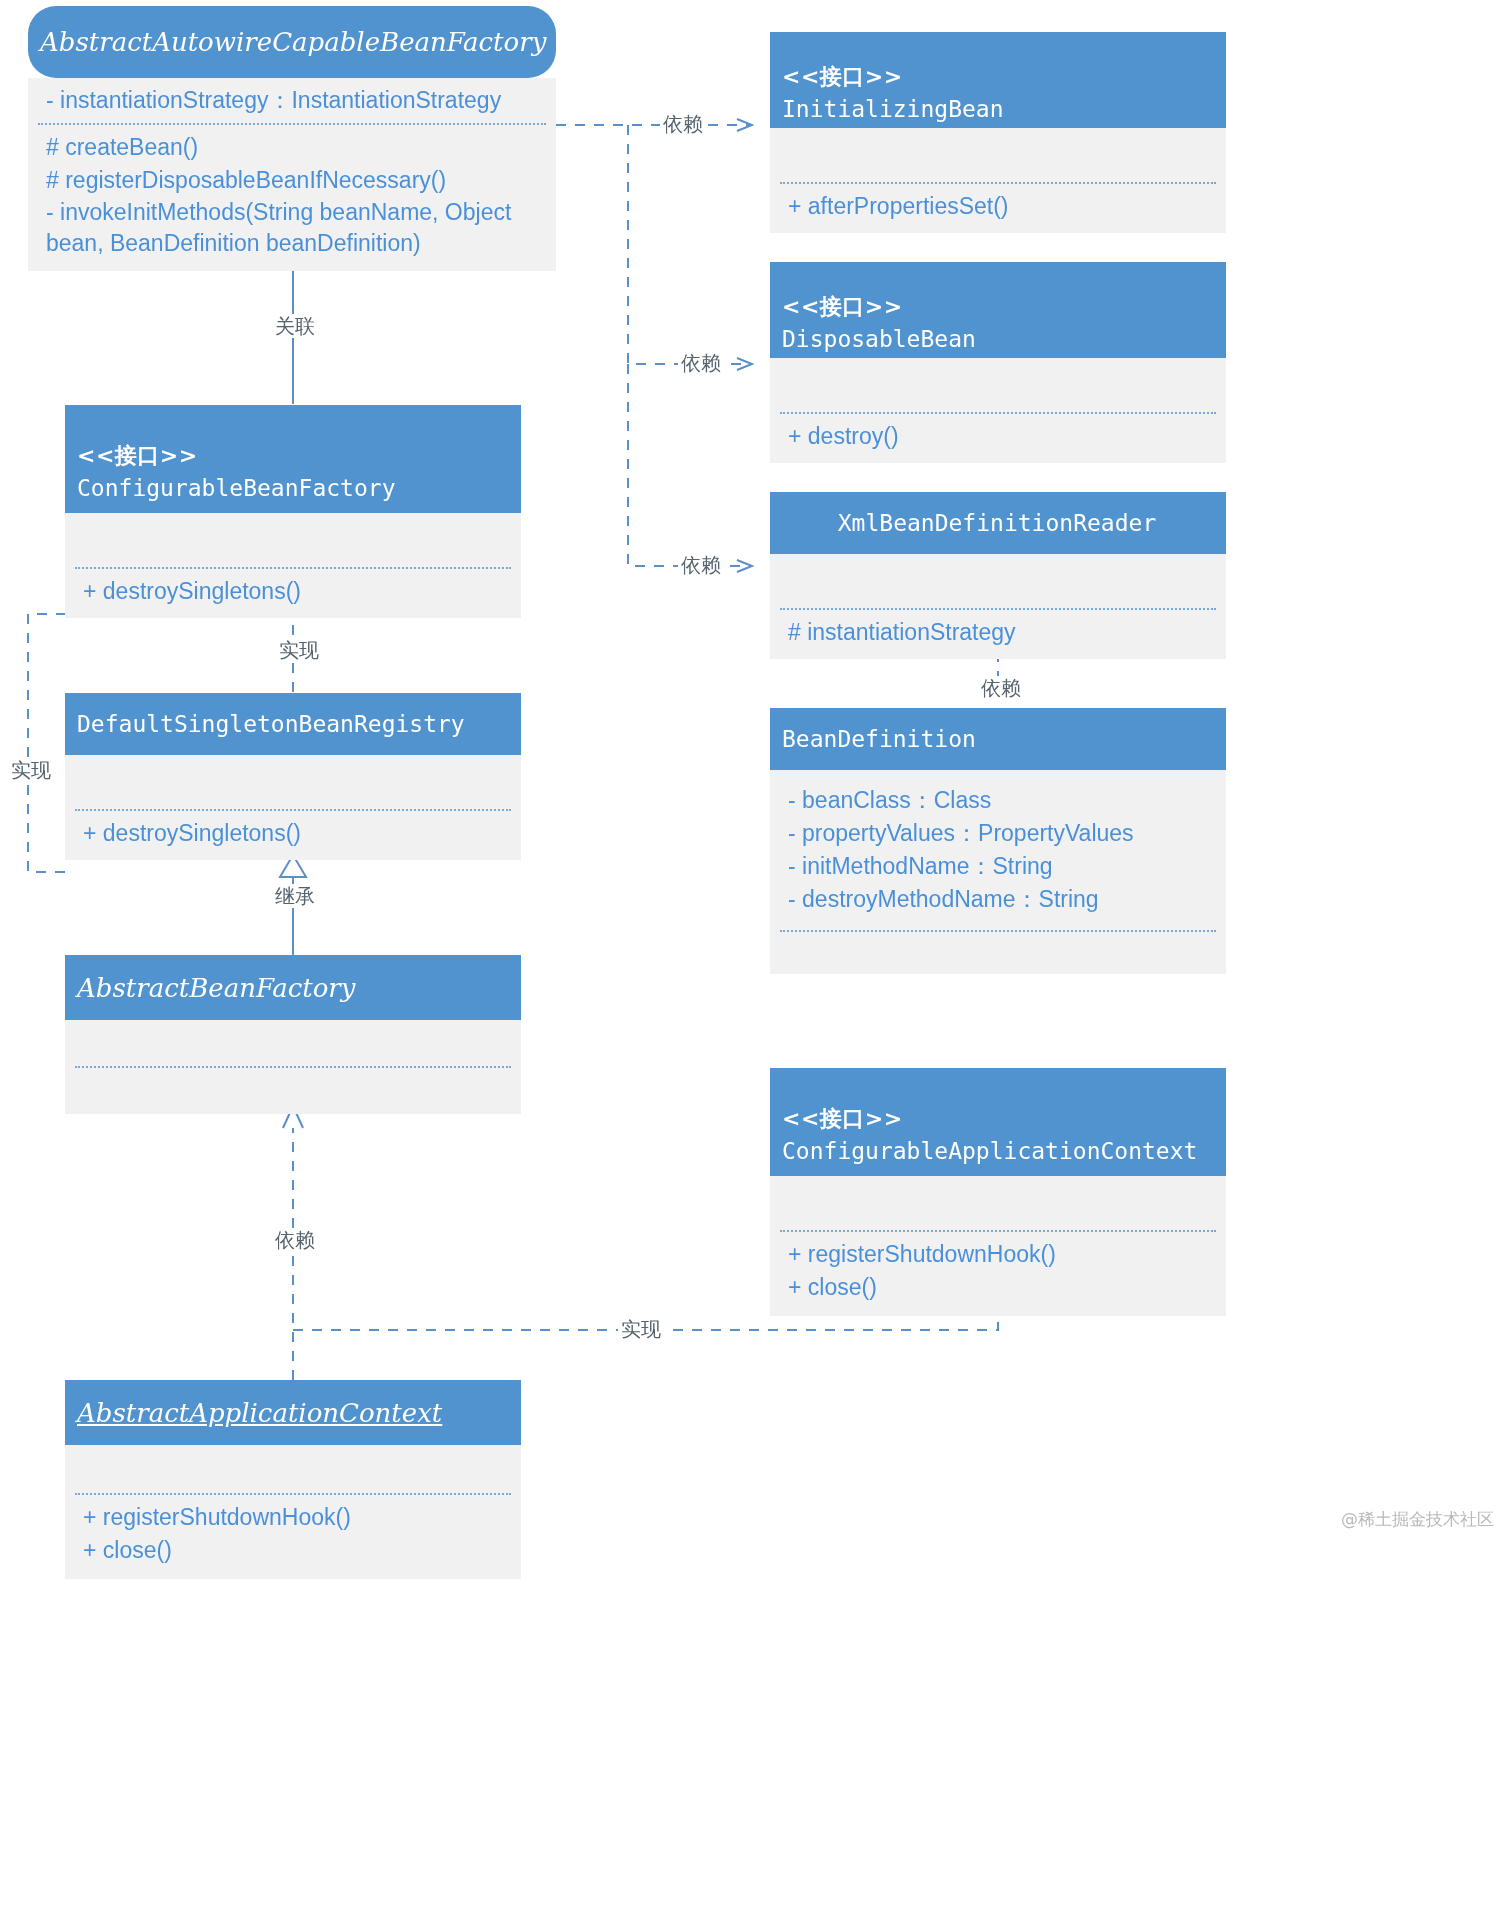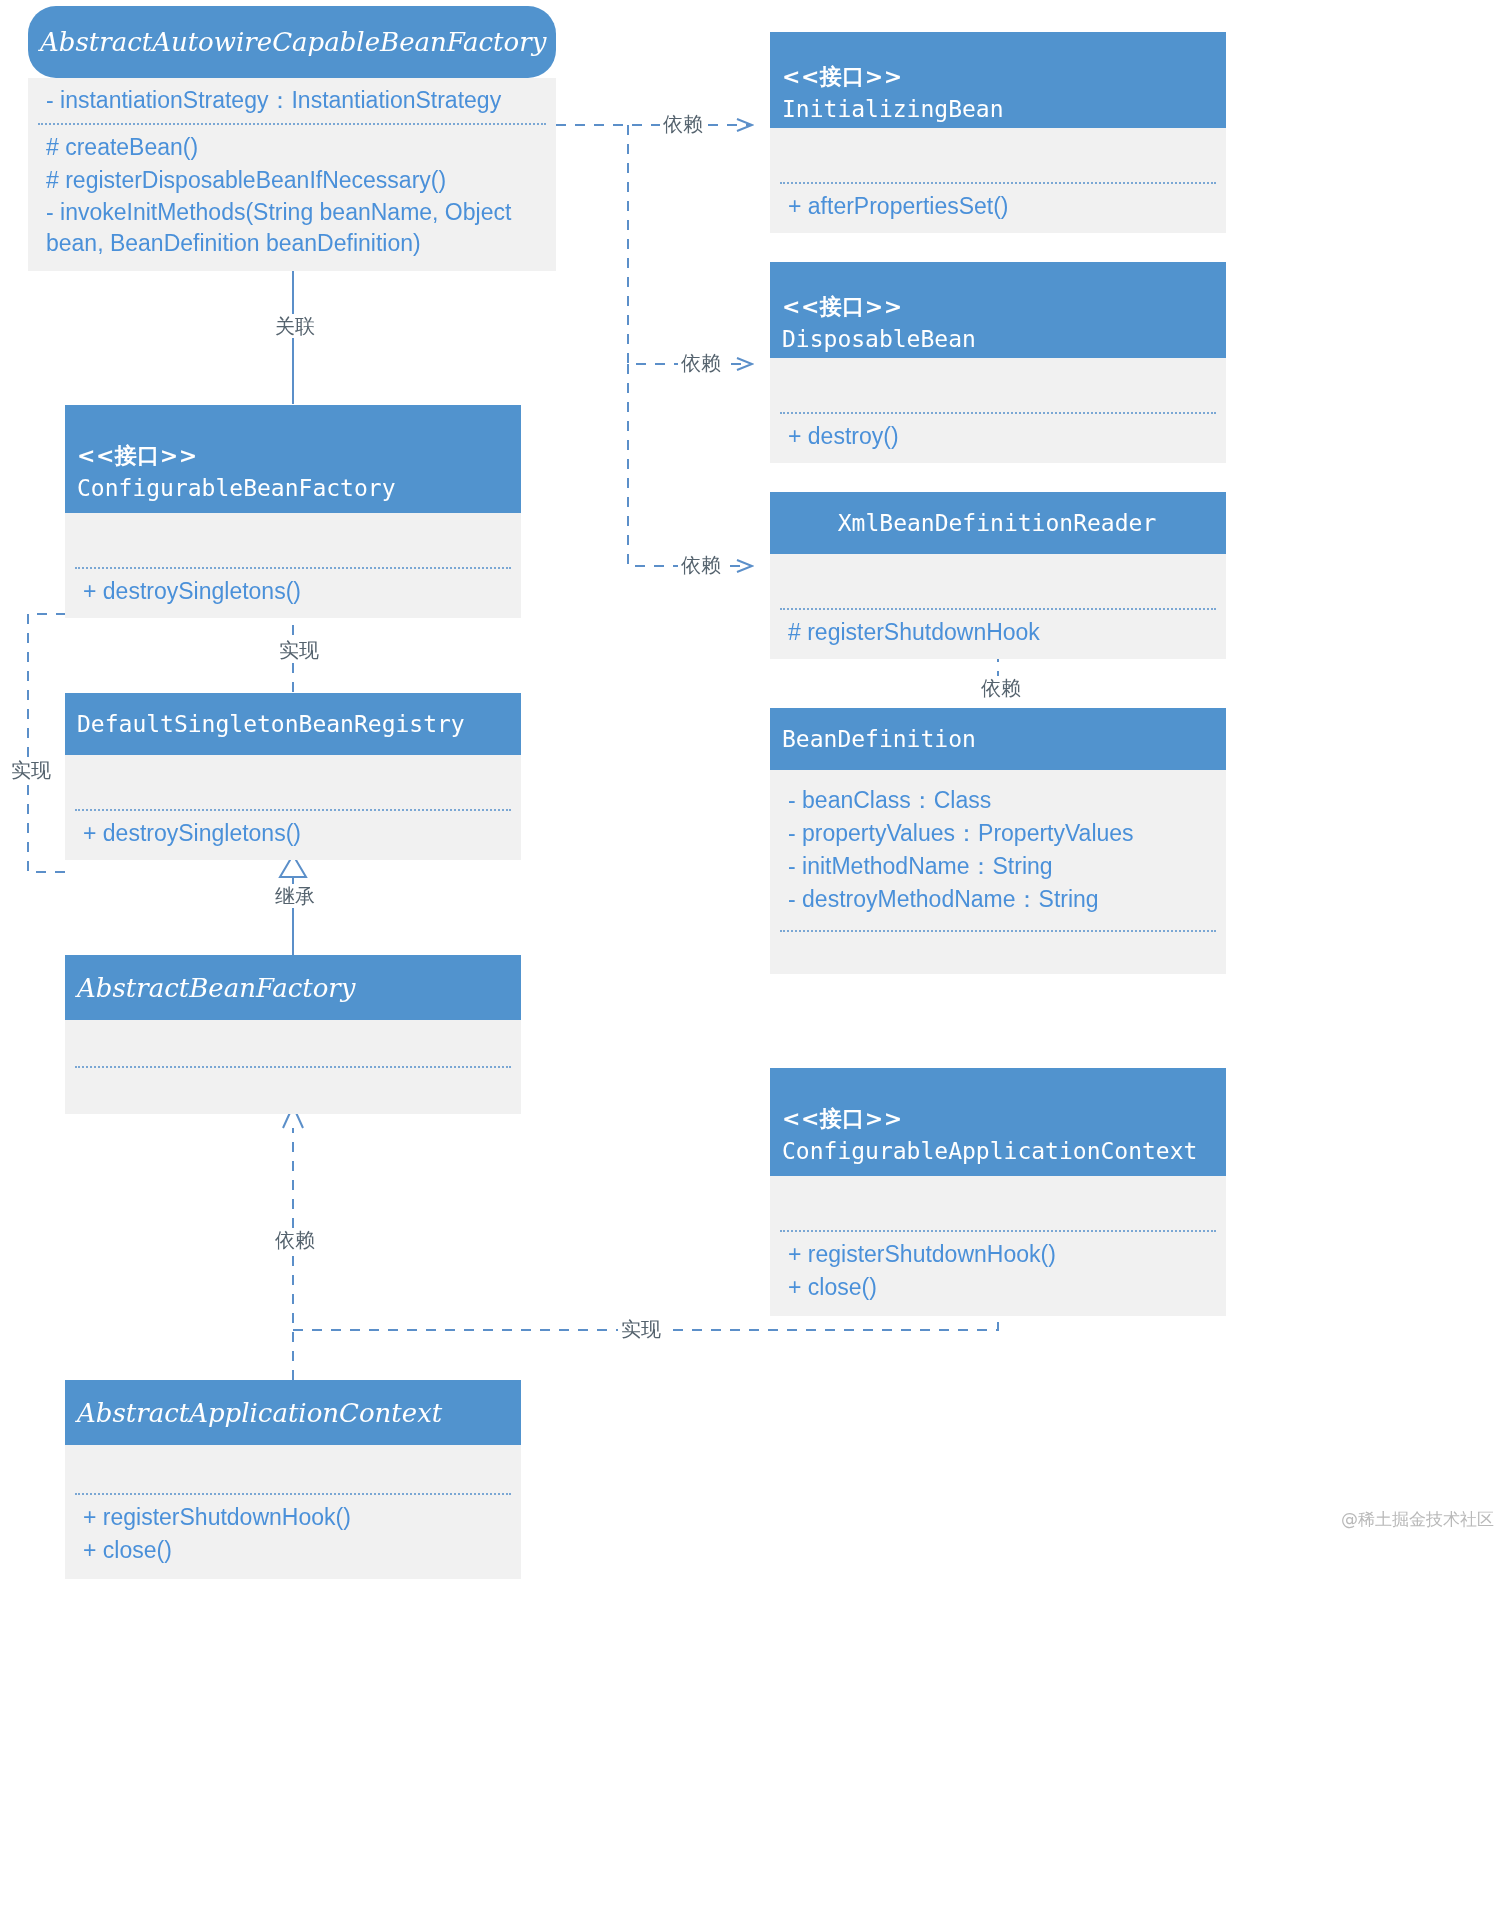--- a/index.html
+++ b/index.html
@@ -167,21 +167,21 @@
   </div>
 
   <div class="umlbox" style="left:770px;top:492px;width:456px;">
     <div class="uml-header" style="height:62px;align-items:center;">
       <div class="cls-name mono">XmlBeanDefinitionReader</div>
     </div>
     <div class="uml-body">
       <div class="sect empty" style="height:42px;"></div>
       <div class="divider"></div>
       <div class="sect" style="padding-bottom:10px;">
-        <div class="member"># registerShutdownHook</div>
+        <div class="member"># instantiationStrategy</div>
       </div>
     </div>
   </div>
 
   <div class="umlbox" style="left:770px;top:708px;width:456px;">
     <div class="uml-header" style="height:62px;">
       <div class="cls-name mono">BeanDefinition</div>
     </div>
     <div class="uml-body">
       <div class="sect" style="padding-top:14px;padding-bottom:14px;">
@@ -242,21 +242,21 @@
       <div class="sect empty" style="height:42px;"></div>
       <div class="divider"></div>
       <div class="sect" style="padding-bottom:12px;">
         <div class="member">+ registerShutdownHook()</div>
         <div class="member">+ close()</div>
       </div>
     </div>
   </div>
 
   <div class="umlbox" style="left:65px;top:1380px;width:456px;">
-    <div class="uml-header" style="height:65px;">
+    <div class="uml-header" style="height:65px;text-decoration:underline;">
       <div class="cls-name abs">AbstractApplicationContext</div>
     </div>
     <div class="uml-body">
       <div class="sect empty" style="height:36px;"></div>
       <div class="divider"></div>
       <div class="sect" style="padding-bottom:12px;">
         <div class="member">+ registerShutdownHook()</div>
         <div class="member">+ close()</div>
       </div>
     </div>

